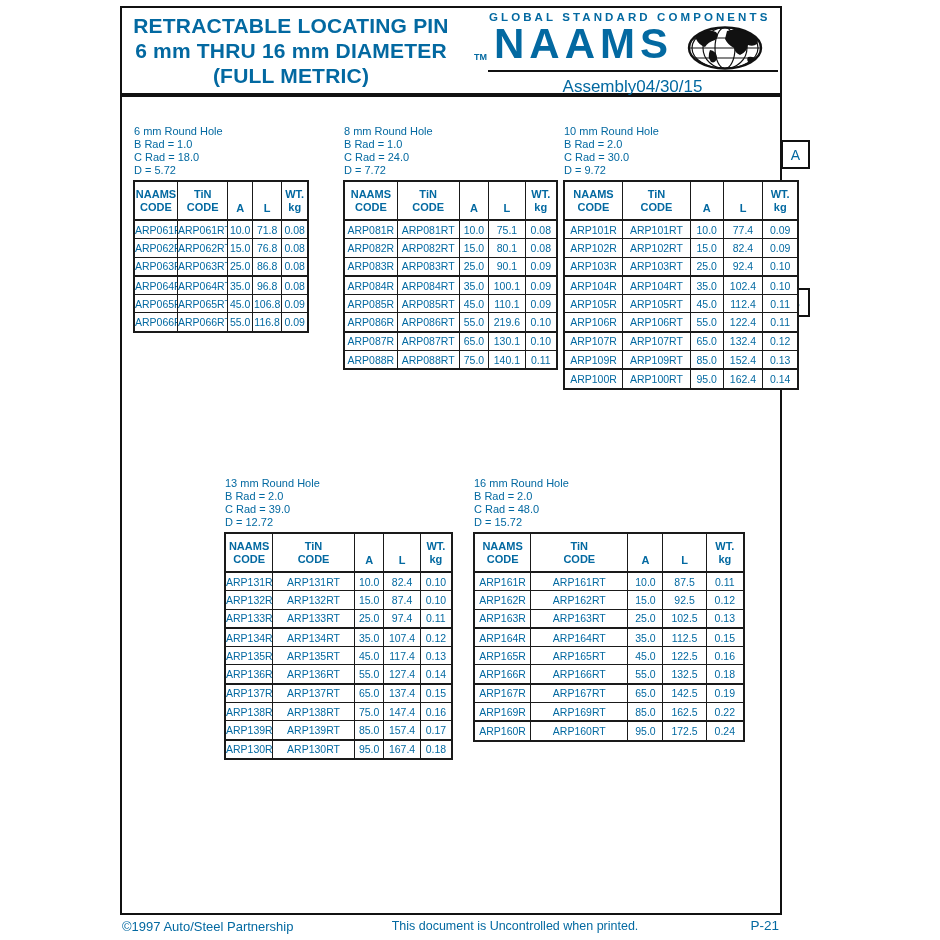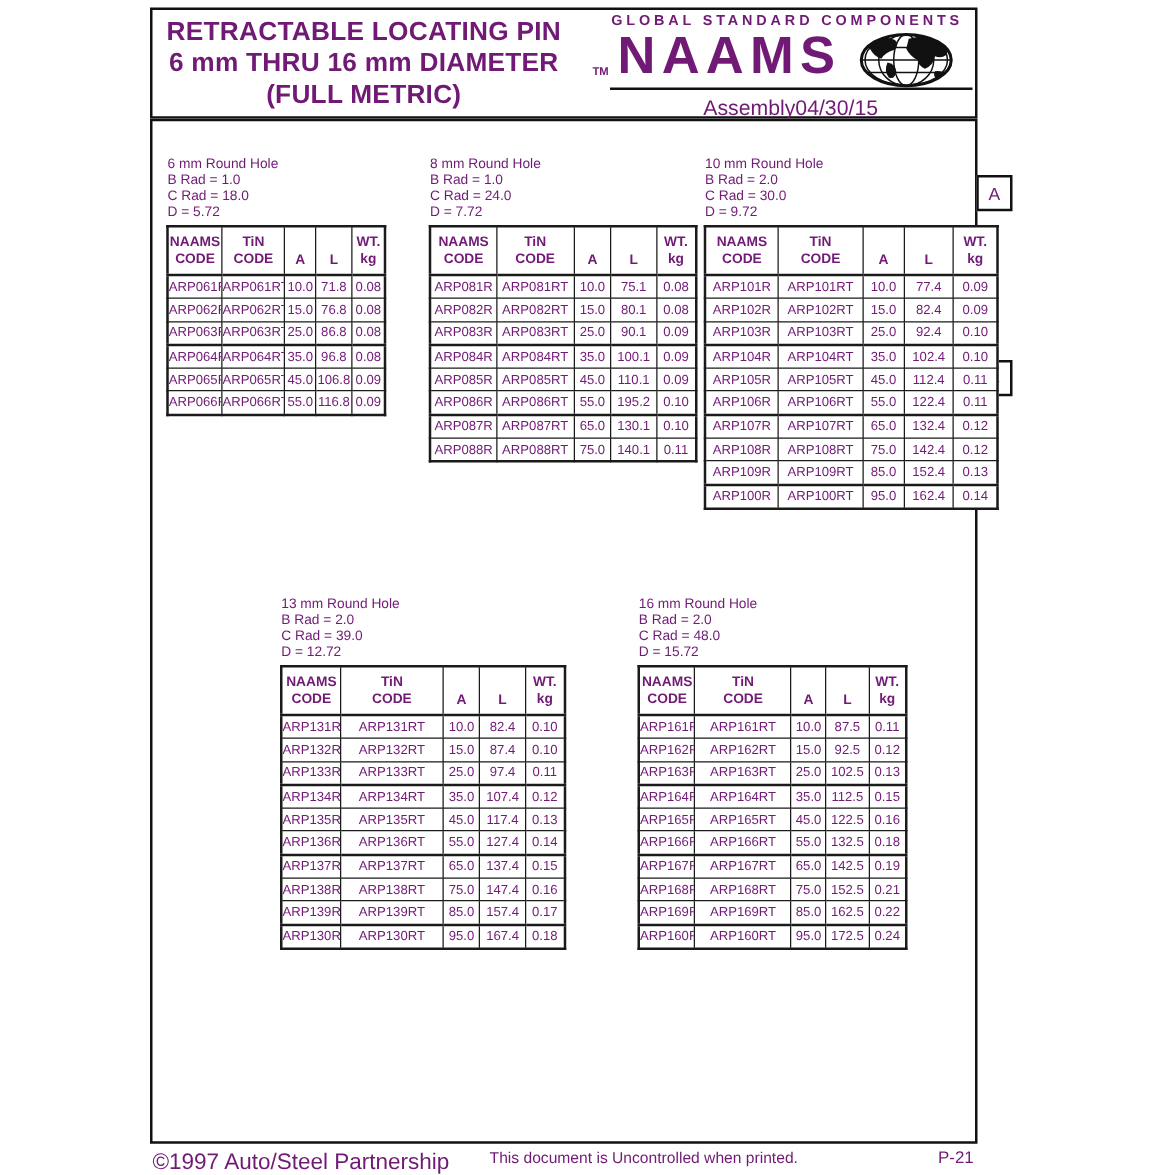--- a/index.html
+++ b/index.html
@@ -1,18 +1,18 @@
 <!DOCTYPE html>
 <html><head>
 <meta charset="utf-8">
 <style>
   html,body{margin:0;padding:0;background:#e9e9e9;}
   .page{
     position:relative;width:940px;height:940px;background:#ffffff;
-    font-family:"Liberation Sans", sans-serif;color:#701a75;overflow:hidden;
+    font-family:"Liberation Sans", sans-serif;color:#0369a1;overflow:hidden;
     margin:0 auto;
   }
   
   .header-box{
     position:absolute;left:120px;top:6px;width:658px;height:85px;
     border:2px solid #111;background:#fff;
   }
   .title-block{
     position:absolute;left:0;top:0;width:338px;height:100%;
     display:flex;flex-direction:column;justify-content:center;align-items:center;
@@ -44,38 +44,38 @@
     background:#fff;display:flex;align-items:center;justify-content:center;
     font-size:14px;
   }
   .tab-a{top:140px;} .tab-b{top:288px;}
   
   .tgroup{position:absolute;}
   .tg0{left:133px;top:125px;width:176px;}
   .tg1{left:343px;top:125px;width:215px;}
   .tg2{left:563px;top:125px;width:236px;}
   .tg3{left:203px;top:477px;width:229px;padding-left:21px;}
-  .tg4{left:473px;top:477px;width:216px;margin-left:37px;}
+  .tg4{left:473px;top:477px;width:272px;}
   .caption{white-space:pre-line;font-size:11px;line-height:13px;margin:0 0 3px 1px;}
   table.spec{
     border-collapse:collapse;width:100%;table-layout:fixed;
     border:2px solid #1a1a1a;background:#fff;
   }
   table.spec th, table.spec td{
     border:1px solid #1a1a1a;text-align:center;padding:0;overflow:hidden;
   }
   table.spec th{
     font-weight:bold;font-size:11px;line-height:1.18;height:33px;
     white-space:pre-line;vertical-align:middle;border-bottom:2px solid #1a1a1a;
   }
   table.spec th.single{vertical-align:bottom;padding-bottom:4px;}
   table.spec td{font-size:10.5px;height:17.3px;}
   table.spec tr.grp td{border-bottom-width:2px;}
   
-  .footer-copy{position:absolute;left:122px;top:919px;font-size:18px;}
+  .footer-copy{position:absolute;left:122px;top:919px;font-size:13px;}
   .footer-notice{position:absolute;left:0;top:919px;width:940px;text-align:center;font-size:12.5px;padding-left:45px;}
   .footer-page{position:absolute;right:161px;top:918px;font-size:13.5px;}
 </style>
 </head>
 <body>
 
 <div class="page">
 
   <div class="header-box">
     <div class="title-block">
@@ -254,21 +254,21 @@
               <td>ARP085R</td>
               <td>ARP085RT</td>
               <td>45.0</td>
               <td>110.1</td>
               <td>0.09</td>
             </tr>
             <tr class="grp">
               <td>ARP086R</td>
               <td>ARP086RT</td>
               <td>55.0</td>
-              <td>195.2</td>
+              <td>219.6</td>
               <td>0.10</td>
             </tr>
             <tr>
               <td>ARP087R</td>
               <td>ARP087RT</td>
               <td>65.0</td>
               <td>130.1</td>
               <td>0.10</td>
             </tr>
             <tr>
@@ -351,27 +351,20 @@
               <td>122.4</td>
               <td>0.11</td>
             </tr>
             <tr>
               <td>ARP107R</td>
               <td>ARP107RT</td>
               <td>65.0</td>
               <td>132.4</td>
               <td>0.12</td>
             </tr>
-            <tr>
-              <td>ARP108R</td>
-              <td>ARP108RT</td>
-              <td>75.0</td>
-              <td>142.4</td>
-              <td>0.12</td>
-            </tr>
             <tr class="grp">
               <td>ARP109R</td>
               <td>ARP109RT</td>
               <td>85.0</td>
               <td>152.4</td>
               <td>0.13</td>
             </tr>
             <tr>
               <td>ARP100R</td>
               <td>ARP100RT</td>
@@ -553,27 +546,20 @@
               <td>132.5</td>
               <td>0.18</td>
             </tr>
             <tr>
               <td>ARP167R</td>
               <td>ARP167RT</td>
               <td>65.0</td>
               <td>142.5</td>
               <td>0.19</td>
             </tr>
-            <tr>
-              <td>ARP168R</td>
-              <td>ARP168RT</td>
-              <td>75.0</td>
-              <td>152.5</td>
-              <td>0.21</td>
-            </tr>
             <tr class="grp">
               <td>ARP169R</td>
               <td>ARP169RT</td>
               <td>85.0</td>
               <td>162.5</td>
               <td>0.22</td>
             </tr>
             <tr>
               <td>ARP160R</td>
               <td>ARP160RT</td>

